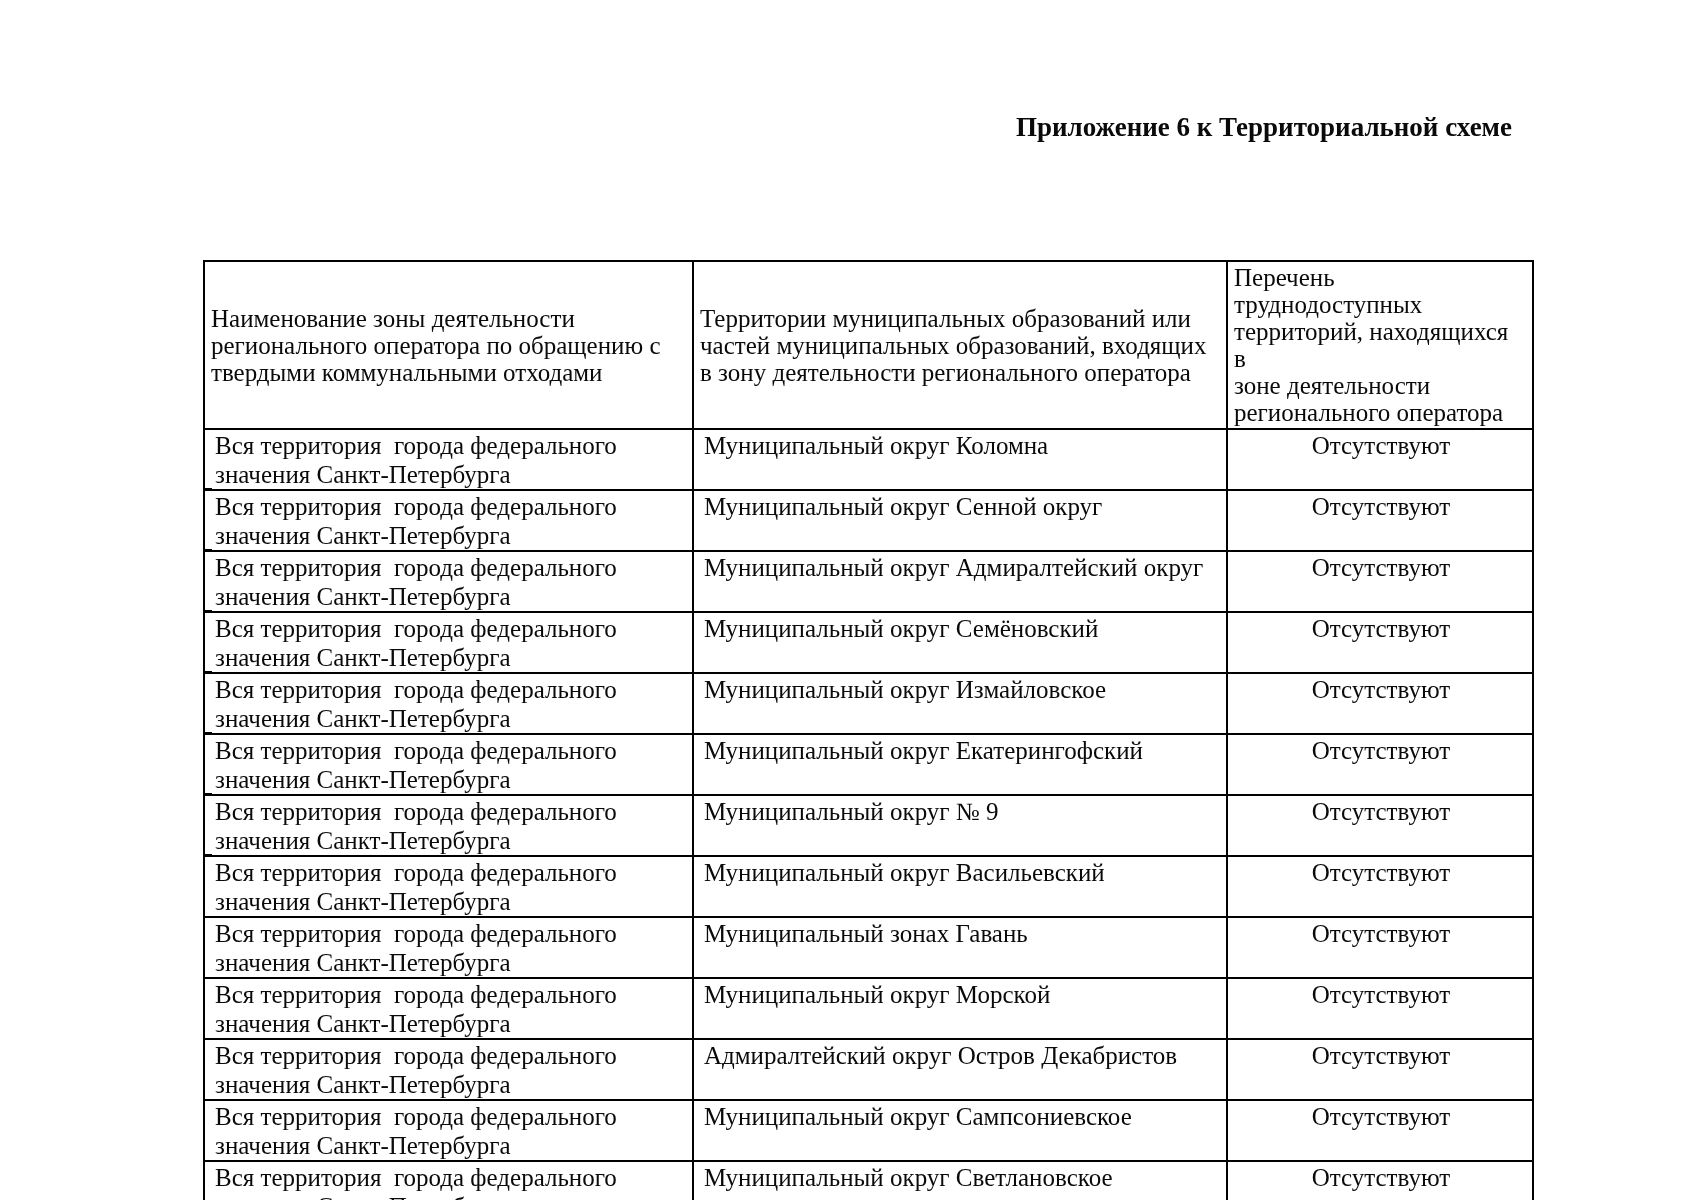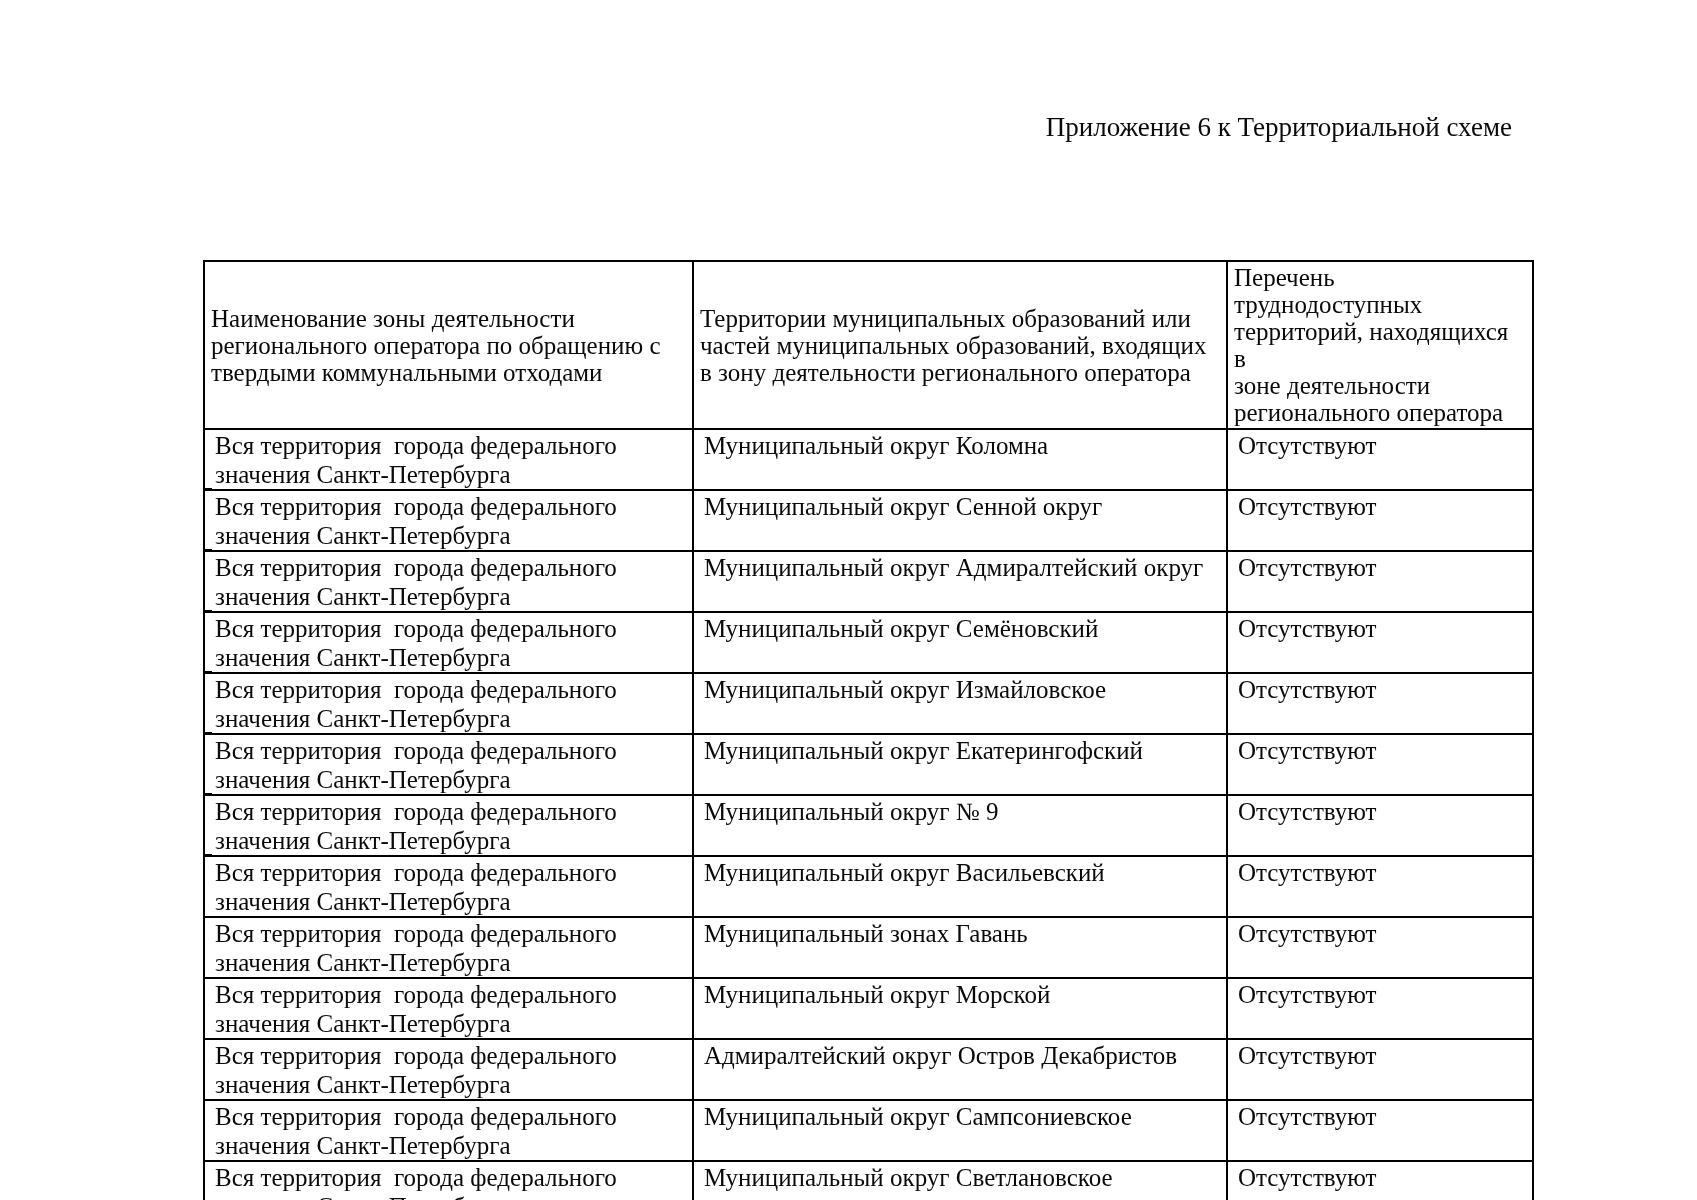--- a/index.html
+++ b/index.html
@@ -9,20 +9,21 @@
     background:#ffffff;
     font-family:"Liberation Serif","DejaVu Serif",serif;
     color:#0a0a0a;
     overflow:hidden;
   }
   .appendix{
     position:absolute;
     top:112px;right:185px;
     font-size:27px;line-height:30px;
     white-space:nowrap;
+    font-weight:bold;
   }
   .doc-title{
     position:absolute;
     top:178px;left:137px;width:1335px;
     font-size:27px;line-height:32px;
     font-weight:bold;text-align:center;
     white-space:nowrap;
   }
   table.zones{
     position:absolute;
@@ -45,21 +46,21 @@
     white-space:pre-line;
     padding:2px 6px;
   }
   tbody tr{height:57px;}
   table.zones td{
     vertical-align:top;
     font-size:25px;line-height:29px;
     padding:1px 8px 0 10px;
   }
   td.c1{white-space:pre-wrap;position:relative;}
-  td.c3{text-align:left;padding-left:4px;padding-right:4px;margin-left:46px;}
+  td.c3{text-align:center;padding-left:4px;padding-right:4px;margin-left:46px;}
   
   td.hb{border-bottom-style:hidden;}
   .tick{
     position:absolute;
     left:-2px;bottom:-1px;
     width:9px;height:2px;
     background:#000000;
   }
 </style>
 </head>

